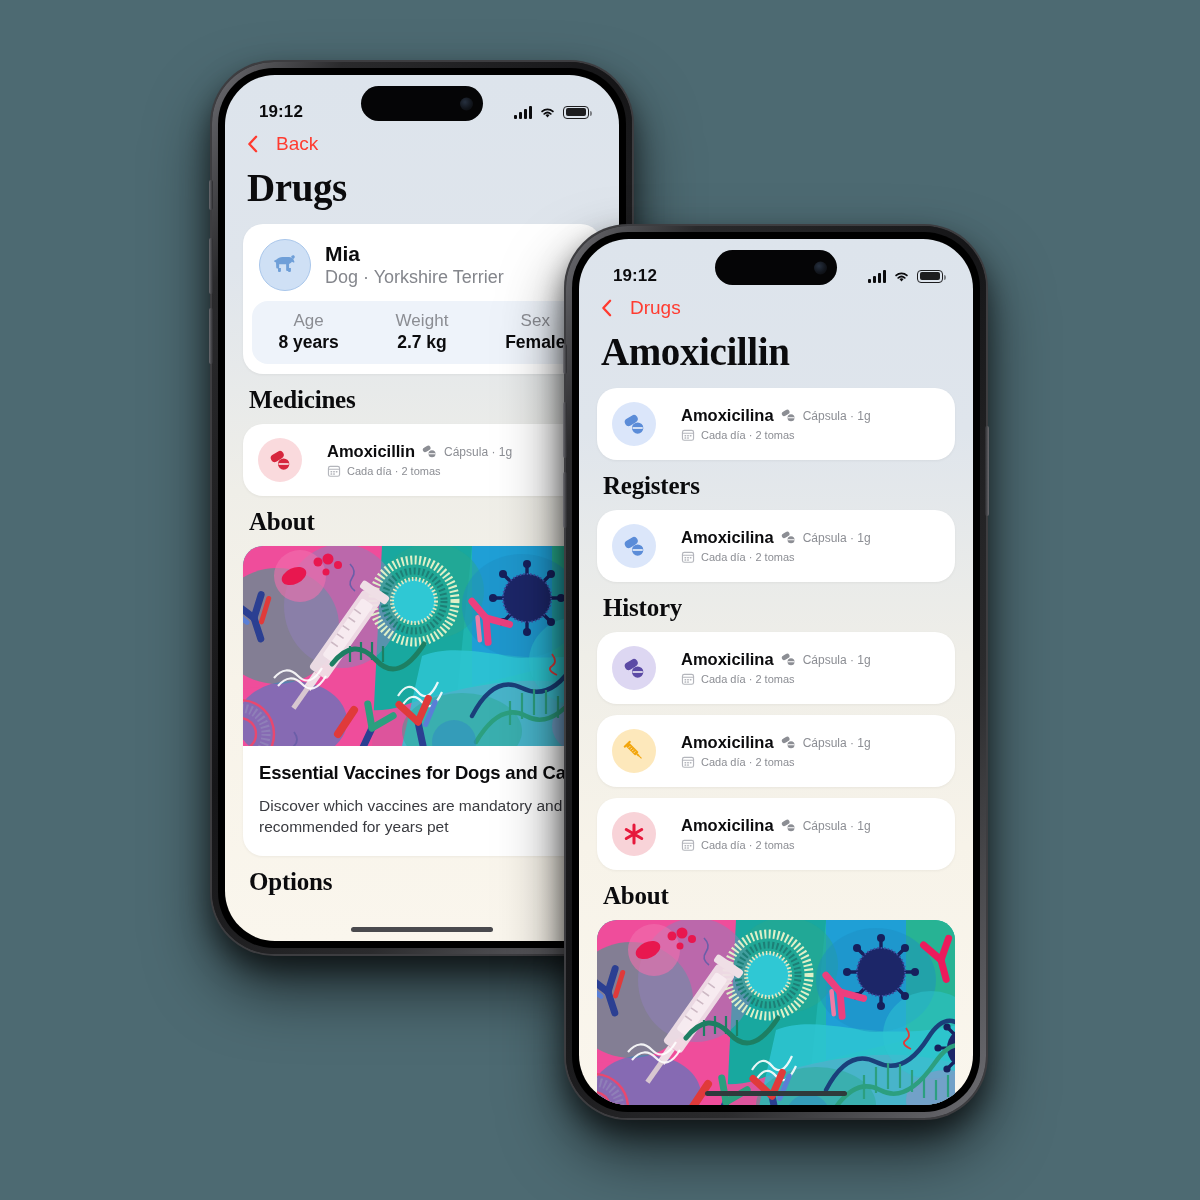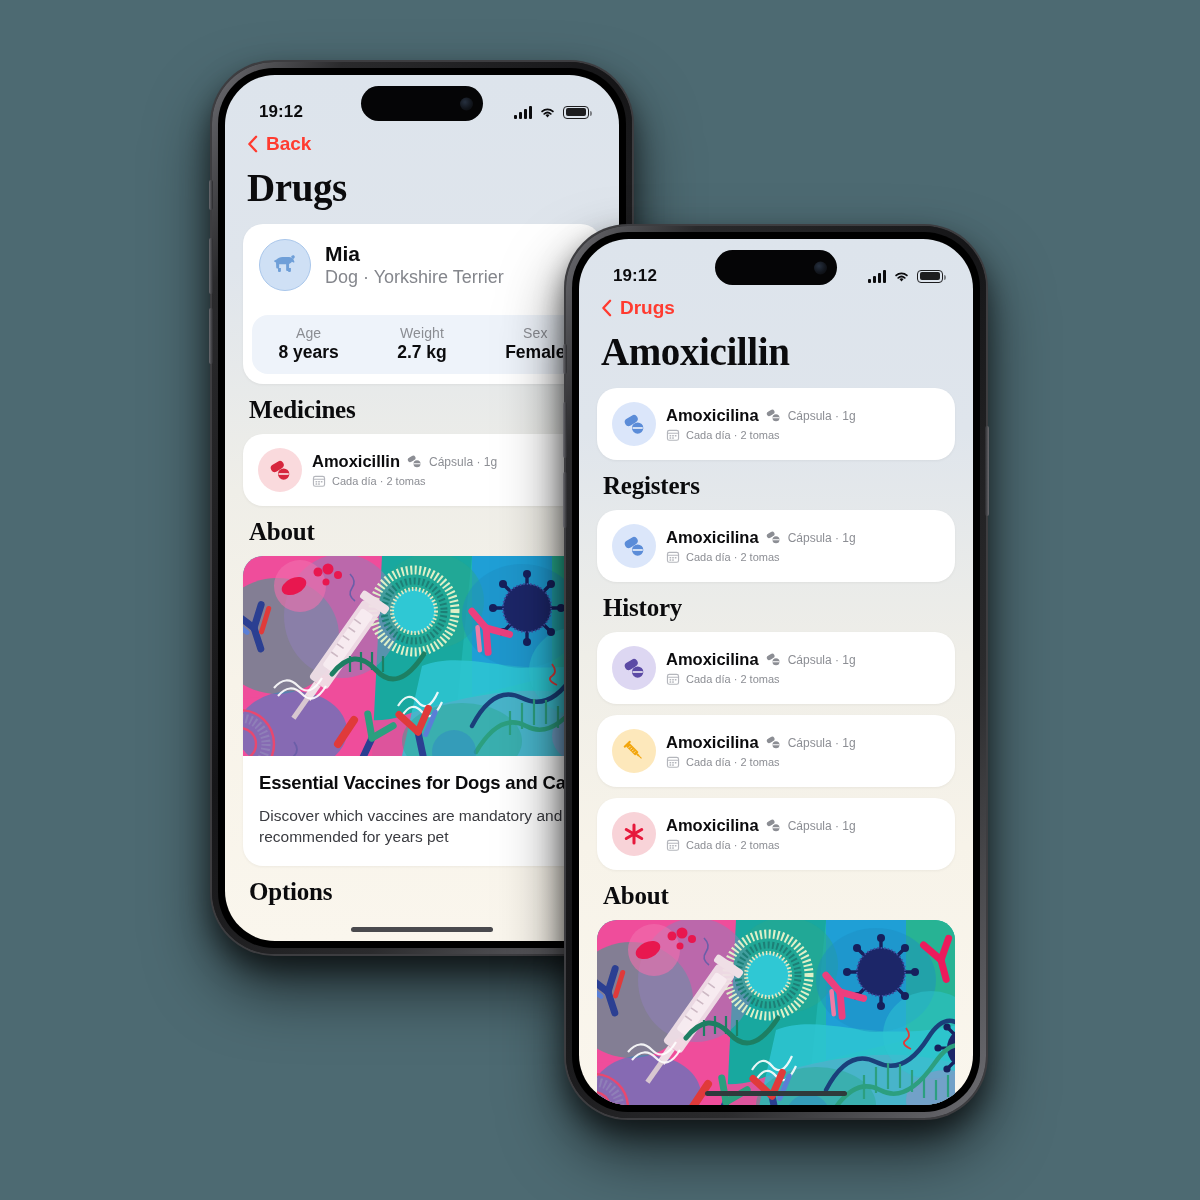--- a/index.html
+++ b/index.html
@@ -87,22 +87,22 @@
   .wifi { width: 17px; height: 13px; }
   .batt { width: 26px; height: 13px; border: 1.6px solid #0c0c0e; border-radius: 4px;
           position: relative; opacity: .92; }
   .batt i { position: absolute; inset: 1.6px; background: #0c0c0e; border-radius: 2px; }
   .batt::after { content:""; position:absolute; right:-4px; top:4px; width:2px; height:5px;
                  background:#0c0c0e; border-radius:0 2px 2px 0; opacity:.5; }
 
   
   .app { padding: 0 18px; }
   .navback {
-    display: flex; align-items: center; gap: 8px;
-    color: #ff3b30; font-size: 19px; font-weight: 700;
+    display: flex; align-items: center; gap: 18px;
+    color: #ff3b30; font-size: 19px; font-weight: 400;
     padding: 4px 0 2px 4px;
   }
   .chev { width: 11px; height: 18px; display: block; }
   .page-title {
     font-family: "Liberation Serif", serif;
     font-weight: bold; font-size: 39px; color: #0b0b0d;
     letter-spacing: -.4px; padding: 8px 0 14px 4px;
   }
   .section-title {
     font-family: "Liberation Serif", serif;
@@ -111,38 +111,38 @@
   }
 
   .card {
     background: #ffffff; border-radius: 20px;
     box-shadow: 0 1px 3px rgba(0,0,0,.05);
     overflow: hidden;
   }
   .card + .card { margin-top: 11px; }
 
   
-  .pet-row { display: flex; align-items: center; gap: 14px; padding: 15px 16px 24px; }
+  .pet-row { display: flex; align-items: center; gap: 14px; padding: 15px 16px 10px; }
   .avatar {
     width: 52px; height: 52px; border-radius: 50%;
     background: #cfe0f5; border: 1.5px solid #a9c6ea;
     display: flex; align-items: center; justify-content: center; flex: 0 0 auto;
   }
   .pet-name { font-size: 21px; font-weight: bold; color: #0b0b0d; line-height: 1.12; }
   .pet-sub  { font-size: 18px; color: #84868c; margin-top: 2px; }
   .stats {
     display: flex; background: #eef3fa; border-radius: 16px;
     margin: 0 9px 10px; padding: 10px 0 11px;
   }
   .stat { flex: 1; text-align: center; }
-  .stat .k { font-size: 14px; color: #8b8d93; letter-spacing: .1px; }
+  .stat .k { font-size: 17px; color: #8b8d93; letter-spacing: .1px; }
   .stat .v { font-size: 17.5px; font-weight: bold; color: #0b0b0d; margin-top: 1px; }
 
   
-  .med-row { display: flex; align-items: center; gap: 10px; padding: 14px 15px; }
+  .med-row { display: flex; align-items: center; gap: 25px; padding: 14px 15px; }
   .med-ico {
     width: 44px; height: 44px; border-radius: 50%; flex: 0 0 auto;
     display: flex; align-items: center; justify-content: center;
   }
   .med-body { min-width: 0; }
   .med-l1 { display: flex; align-items: center; gap: 7px; white-space: nowrap; }
   .med-name { font-size: 16.5px; font-weight: bold; color: #0b0b0d; }
   .med-meta { font-size: 12px; color: #8c8e94; }
   .med-l2 { display: flex; align-items: center; gap: 6px; margin-top: 3px; white-space: nowrap; }
   .med-freq { font-size: 11px; color: #8c8e94; }

